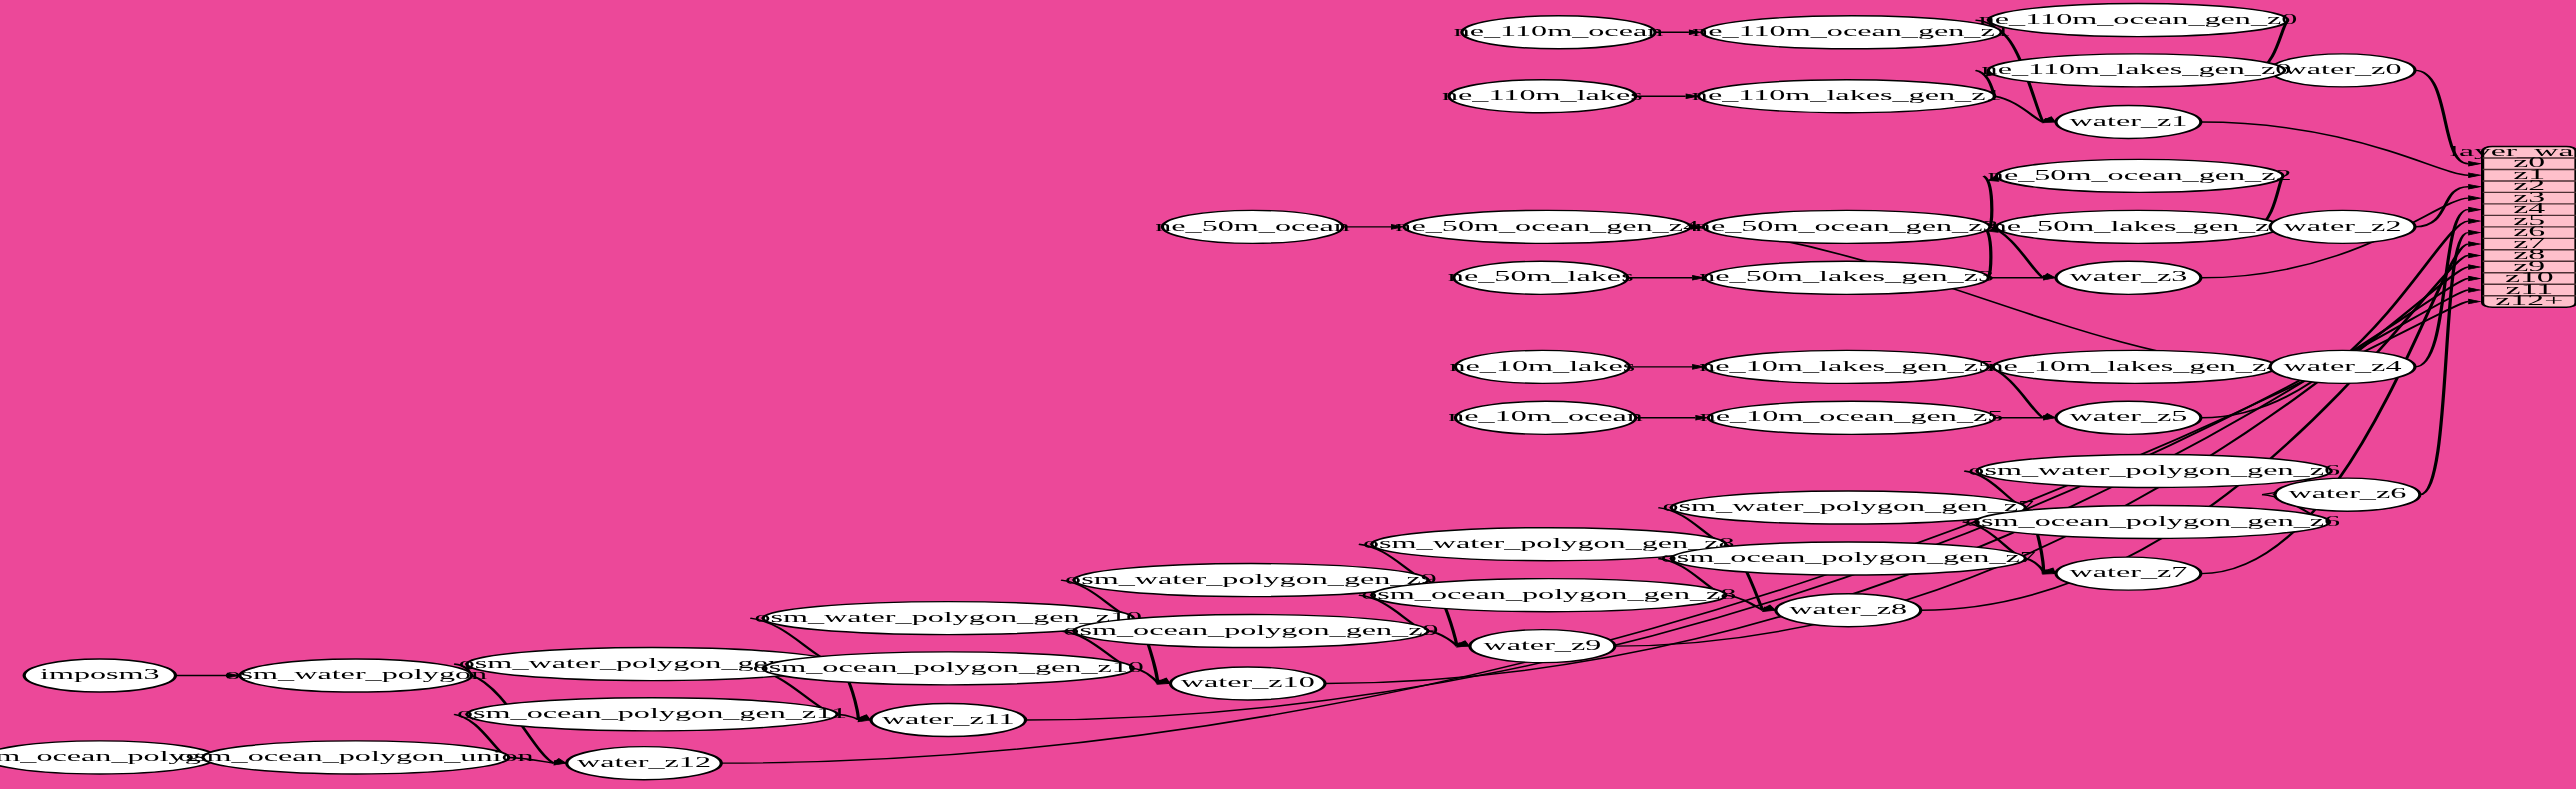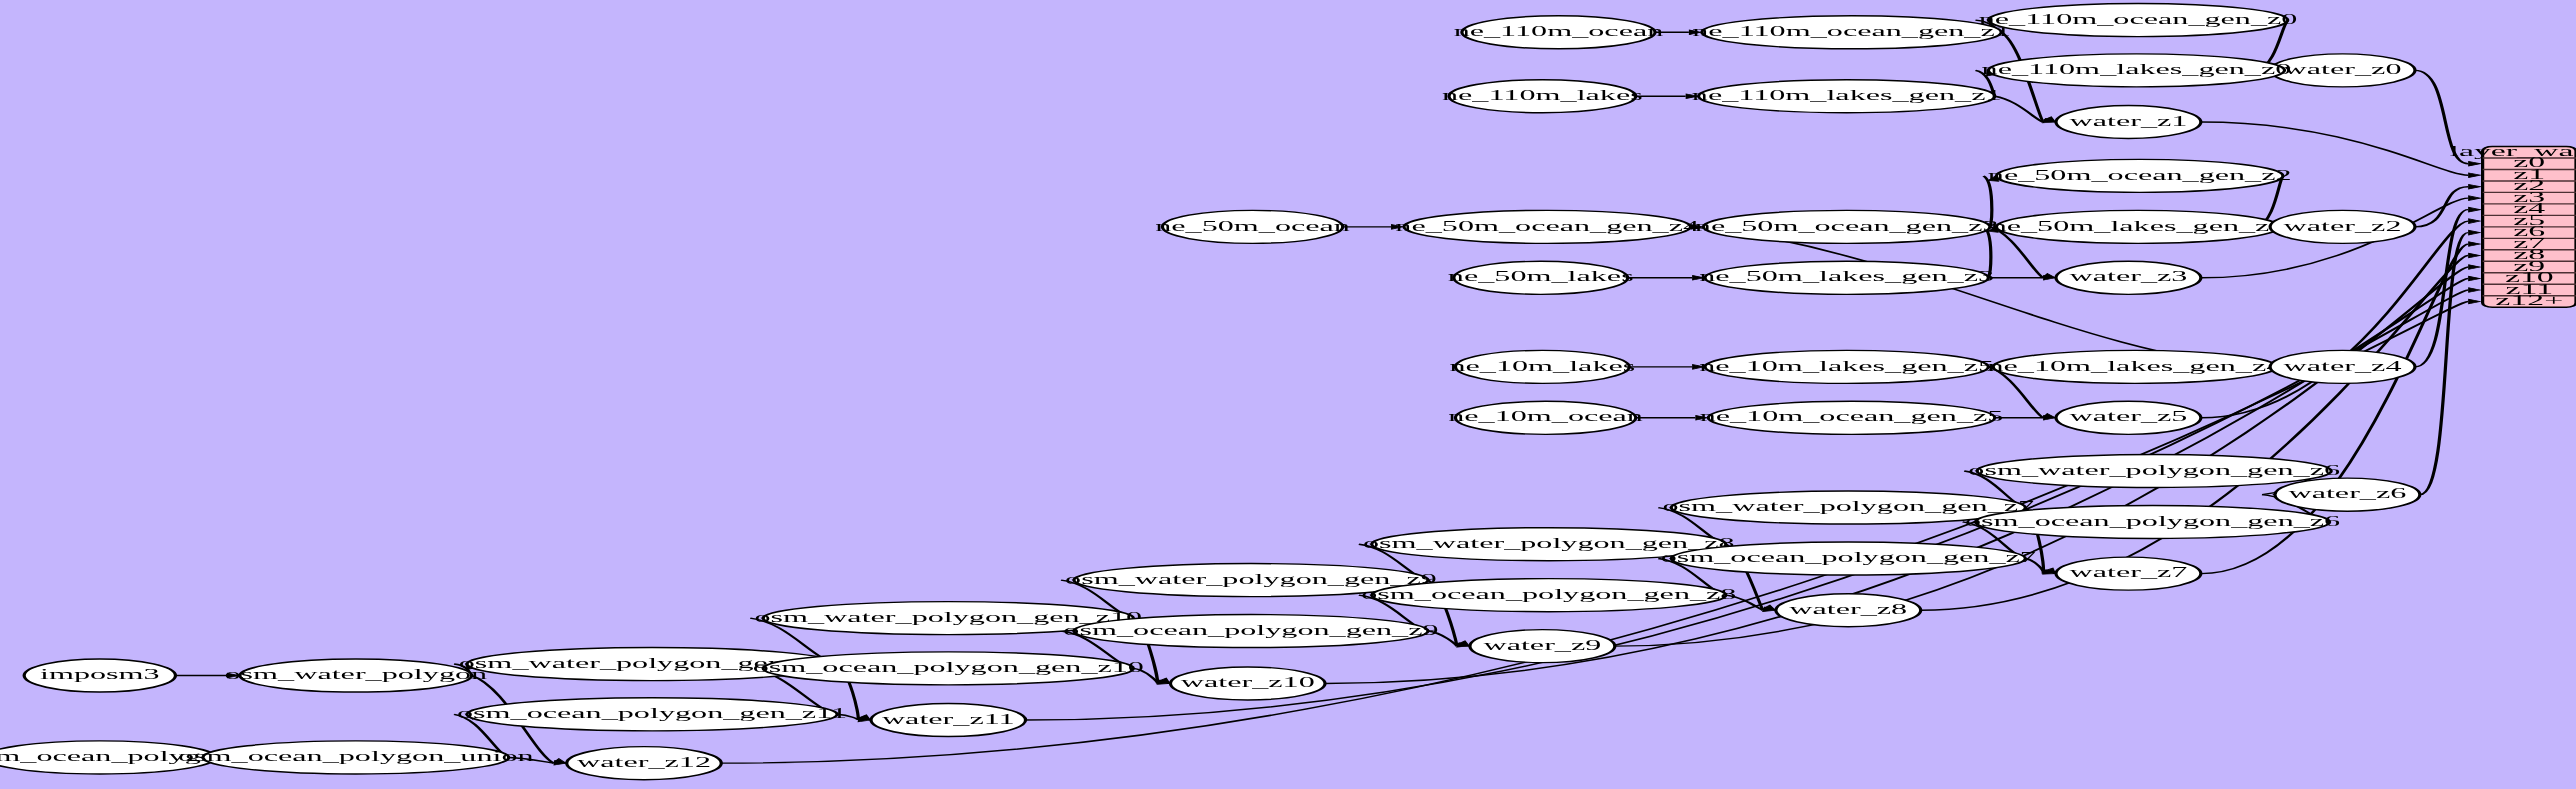--- a/index.html
+++ b/index.html
@@ -1,17 +1,17 @@
 <!DOCTYPE html>
 <html style="font-size:11.5px"><head>
 <meta charset="utf-8">
 <style>
   html,body{margin:0;padding:0;background:#ffffff;}
   body{width:2576px;height:789px;overflow:hidden;font-family:"Liberation Serif",serif;}
-  #stage{position:relative;width:2576px;height:789px;background:#c4b5fd;}
+  #stage{position:relative;width:2576px;height:789px;background:#ec4899;}
   svg#graph{position:absolute;left:0;top:0;width:2576px;height:789px;}
   .node-ellipse{fill:#ffffff;stroke:#000000;stroke-width:2;}
   .node-label{font-family:"Liberation Serif",serif;font-size:20px;fill:#000;text-anchor:middle;dominant-baseline:middle;}
   .edge-path{fill:none;stroke:#000000;stroke-width:2;}
   .arrow-head{fill:#000000;stroke:#000000;stroke-width:1;}
   .tbl-box{fill:#ffc0cb;stroke:#000000;stroke-width:2;}
   .tbl-sep{stroke:#4d3034;stroke-width:2;}
   .tbl-title{font-family:"Liberation Serif",serif;font-size:21px;fill:#000;text-anchor:middle;dominant-baseline:middle;}
   .tbl-row-label{font-family:"Liberation Serif",serif;font-size:21px;fill:#000;text-anchor:middle;dominant-baseline:middle;}
 </style>

